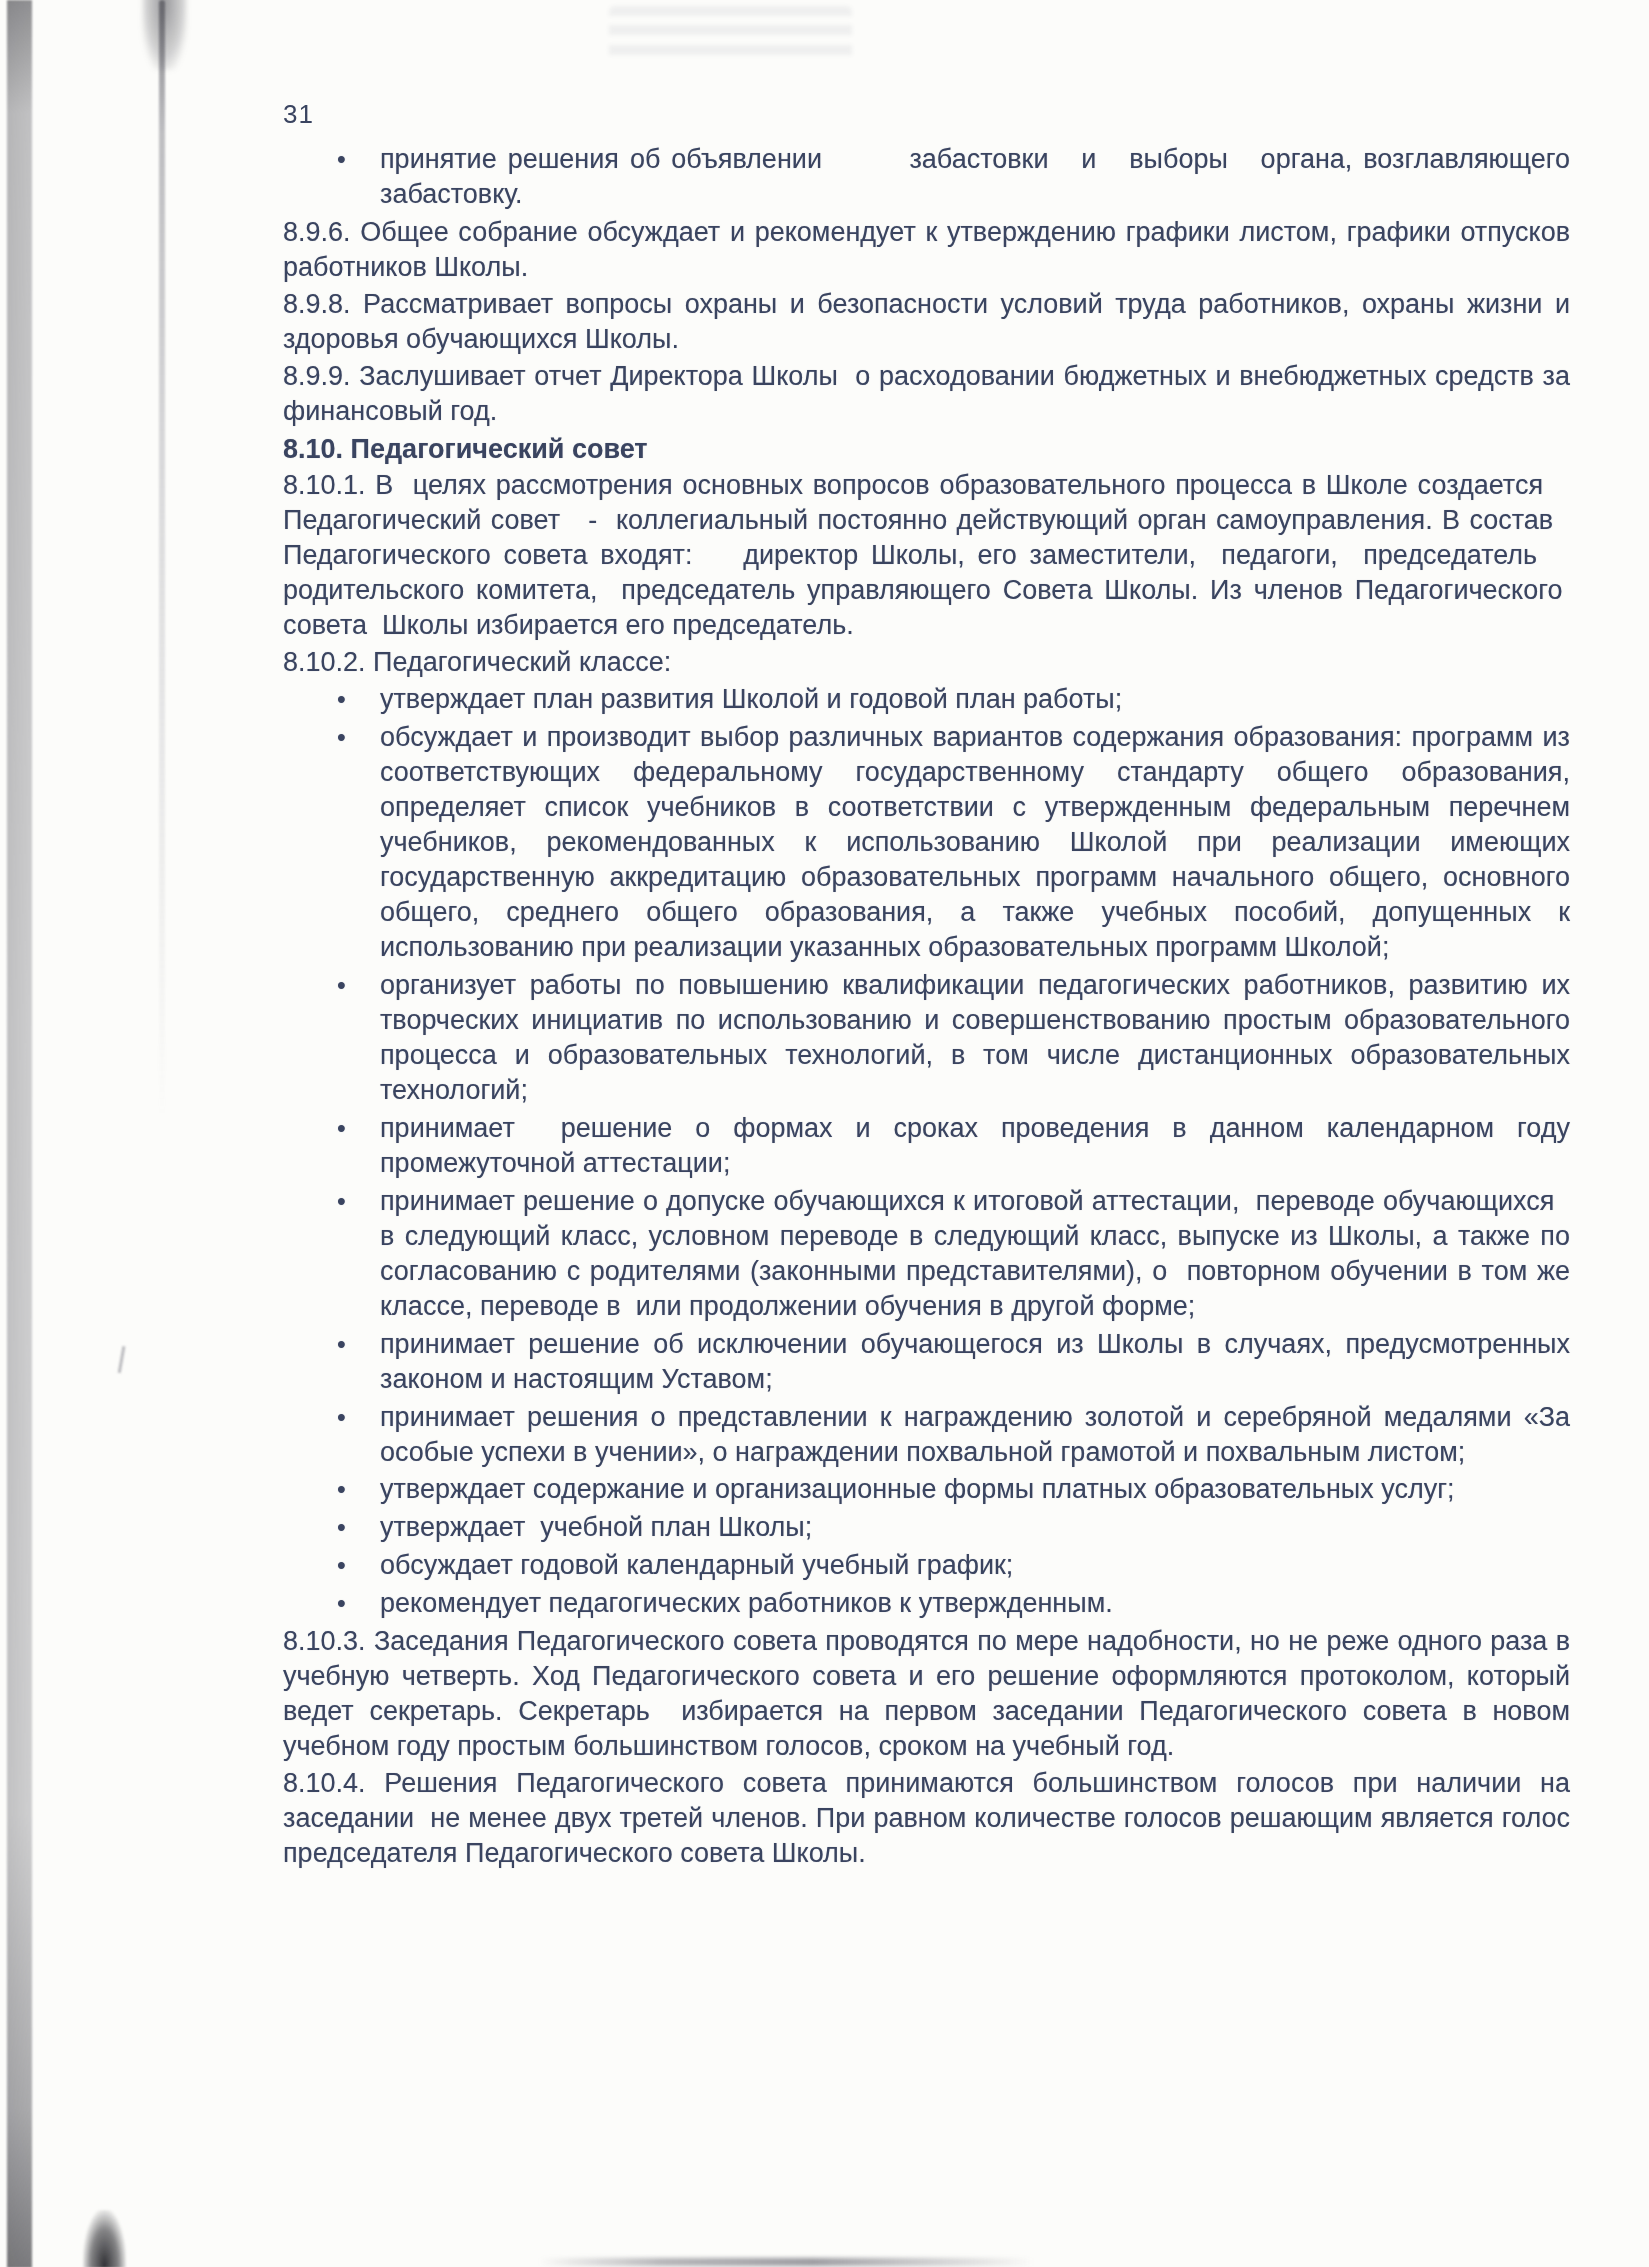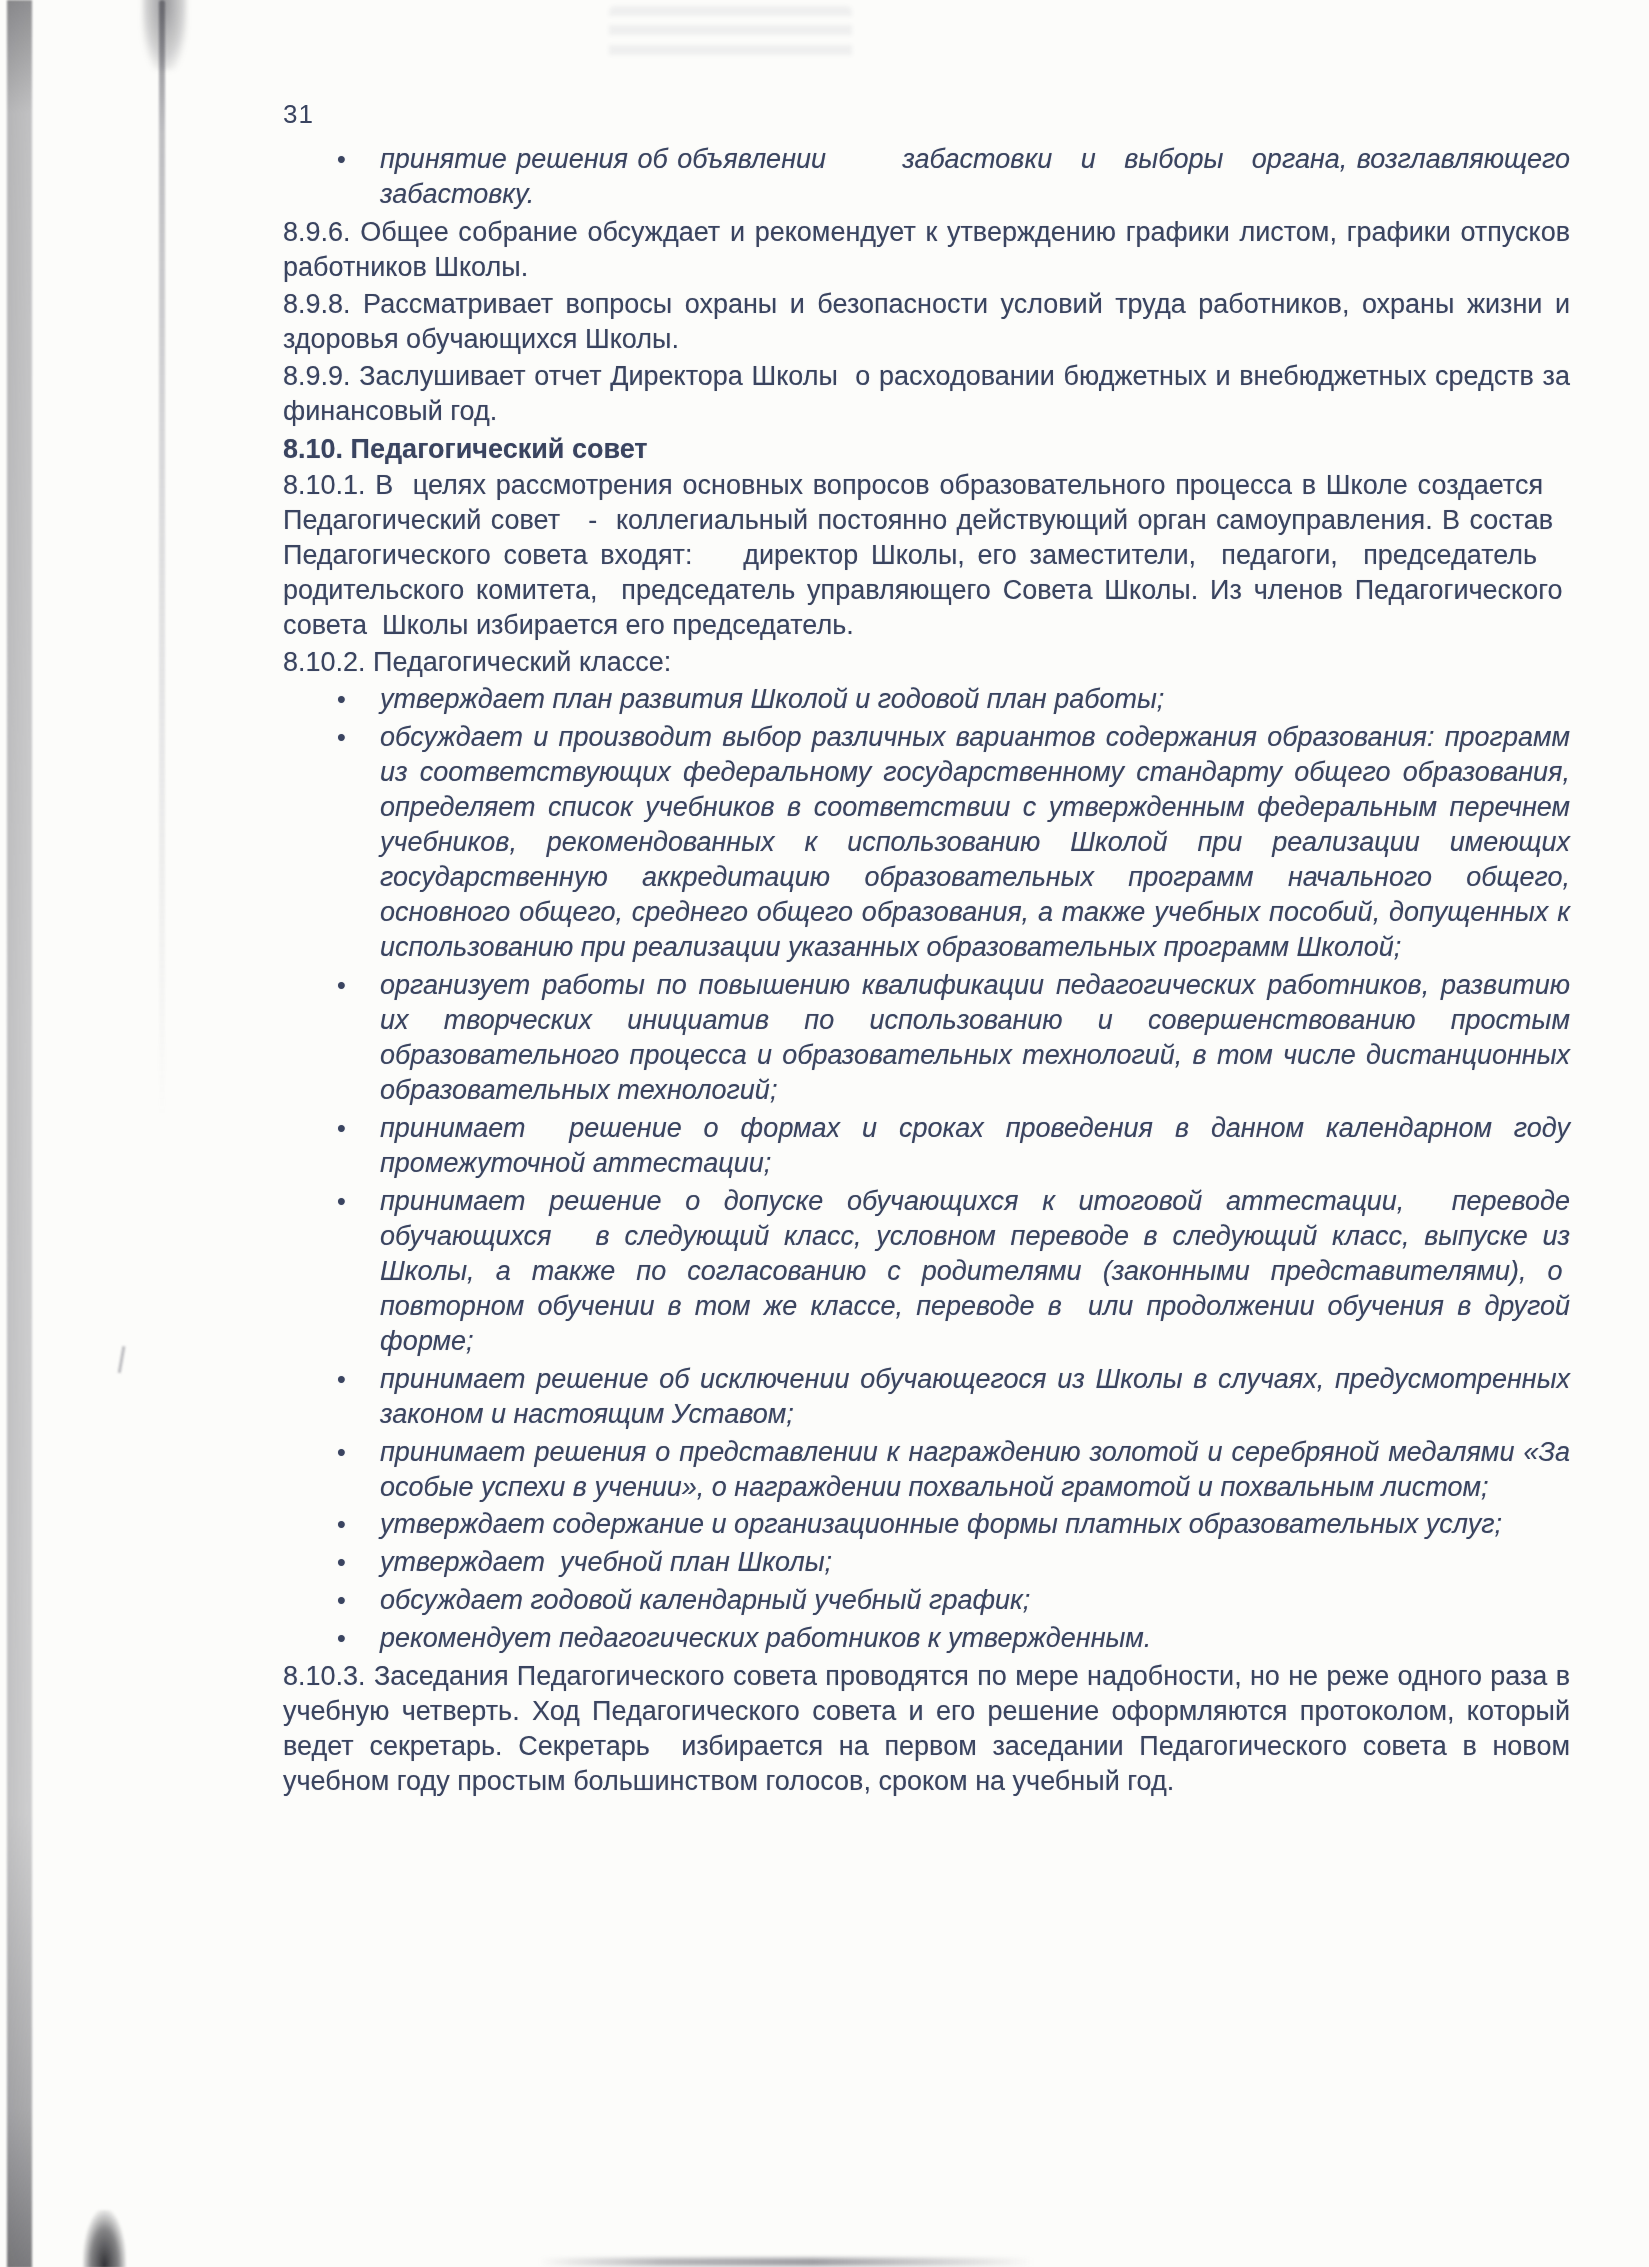--- a/index.html
+++ b/index.html
@@ -70,21 +70,21 @@
   }
   .doc{
     position:absolute;top:142px;left:283px;width:1287px;
     font-size:27px;line-height:35px;text-align:justify;
     text-shadow:0 0 1px rgba(58,68,96,.35);
   }
   .para{margin:0 0 1.9px 0;}
   .heading{margin:2.9px 0 1.9px 0;font-weight:bold;}
   .bullet{display:flex;margin:0 0 2.9px 0;padding-left:54px;}
   .dot{flex:0 0 43px;font-size:25px;}
-  .btext{flex:1;display:block;text-align:justify;font-style:italic;}
+  .btext{flex:1;display:block;text-align:justify;}
 </style>
 </head>
 <body>
 
 <div class="page">
   <div class="artifact left-band"></div>
   <div class="artifact fold-line"></div>
   <div class="artifact fold-top"></div>
   <div class="artifact ghost-top"></div>
   <div class="artifact left-tick"></div>
@@ -141,15 +141,16 @@
       </div>
       <div class="bullet">
         <span class="dot">•</span>
         <span class="btext">обсуждает годовой календарный учебный график;</span>
       </div>
       <div class="bullet">
         <span class="dot">•</span>
         <span class="btext">рекомендует педагогических работников к утвержденным.</span>
       </div>
       <p class="para">8.10.3. Заседания Педагогического совета проводятся по мере надобности, но не реже одного раза в учебную четверть. Ход Педагогического совета и его решение оформляются протоколом, который ведет секретарь. Секретарь&nbsp; избирается на первом заседании Педагогического совета в новом учебном году простым большинством голосов, сроком на учебный год.</p>
+      <p class="para">8.10.4. Решения Педагогического совета принимаются большинством голосов при наличии на заседании&nbsp; не менее двух третей членов. При равном количестве голосов решающим является голос председателя Педагогического совета Школы.</p>
     </div>
 </div>
 
 
 </body></html>

